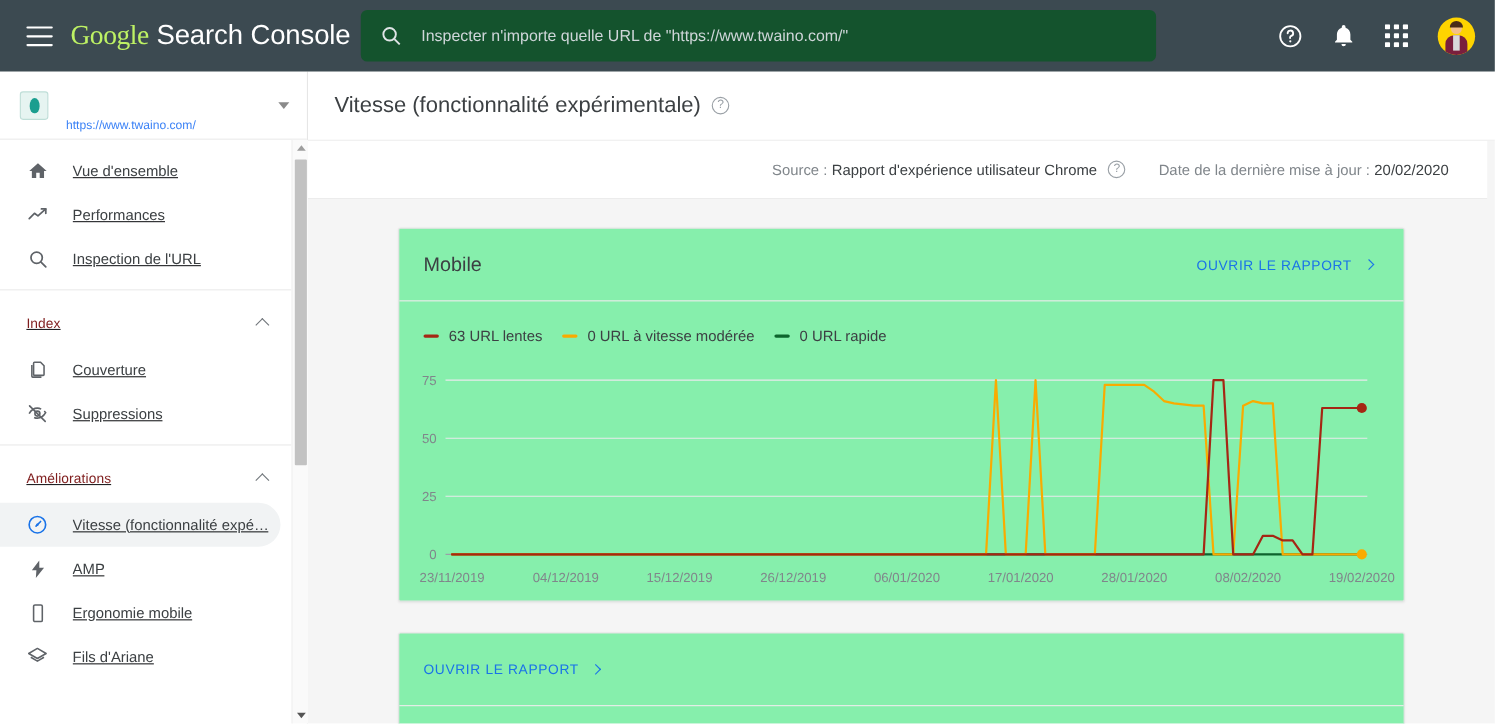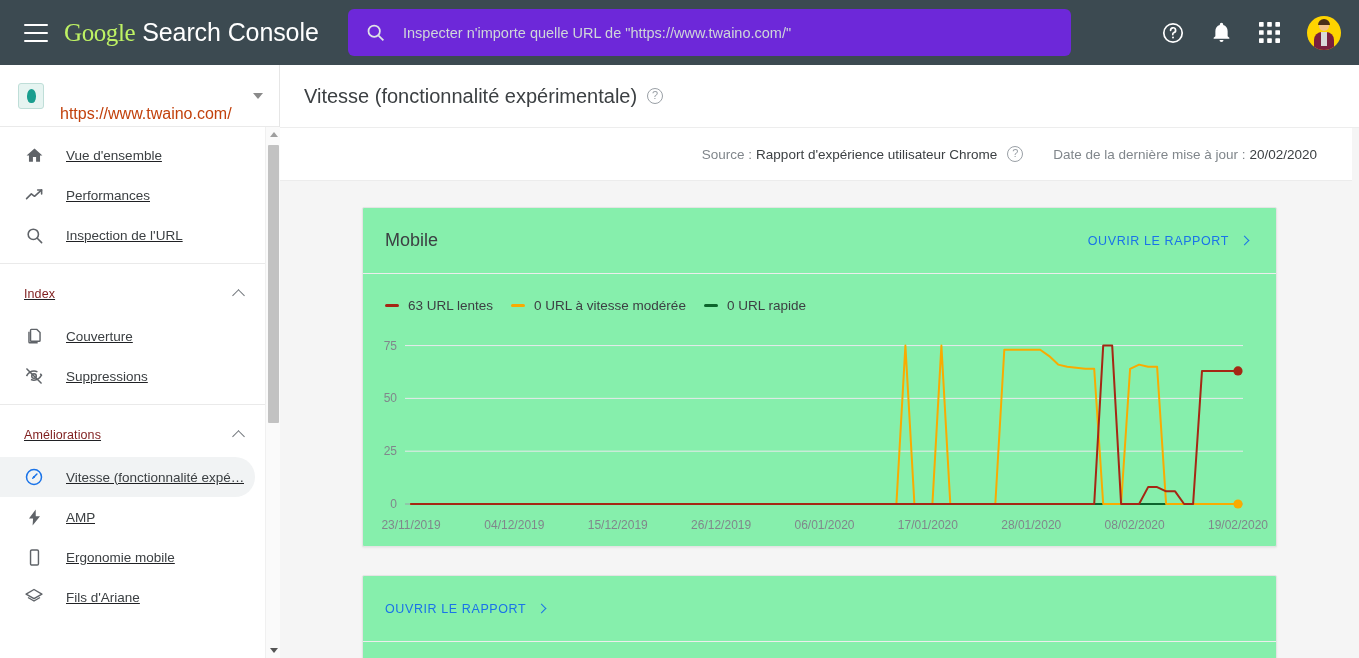--- a/index.html
+++ b/index.html
@@ -30,23 +30,23 @@
   .brand { display: flex; align-items: baseline; white-space: nowrap; }
   .brand-google {
     font-size: 25px; color: #bef264; letter-spacing: -0.4px;
     font-family: "Liberation Serif", serif; font-weight: 400;
   }
   .brand-rest {
     font-size: 25px; color: #fff; margin-left: 7px; font-weight: 300;
     letter-spacing: -0.1px;
   }
   .searchwrap {
-    position: absolute; left: 348px; top: 9px;
+    position: absolute; left: 328px; top: 9px;
     width: 723px; height: 47px;
-    background: #6d28d9;
+    background: #14532d;
     border-radius: 6px;
     display: flex; align-items: center;
     cursor: text;
   }
   .search-icon { margin-left: 17px; margin-right: 17px; display: flex; }
   .search-input {
     background: transparent; border: none; outline: none;
     color: #e8eaed; font-size: 14.5px;
     font-family: "Liberation Sans", sans-serif;
     width: 640px;
@@ -103,21 +103,21 @@
     width: 26px; height: 26px; flex: none;
     border: 1px solid #bfded8; border-radius: 3px;
     background: #e6f4f1;
     display: flex; align-items: center; justify-content: center;
   }
   .prop-ico .leaf {
     width: 9px; height: 14px; border-radius: 50% 50% 45% 45%;
     background: #1a9e8f;
   }
   .prop-url {
-    margin-left: 16px; font-size: 16px; color: #c2410c;
+    margin-left: 16px; font-size: 11px; color: #3b82f6;
     white-space: nowrap; overflow: hidden; text-overflow: ellipsis;
     flex: 1;
     margin-top: 36px;
   }
   .prop-caret {
     width: 0; height: 0; flex: none;
     border-left: 5px solid transparent; border-right: 5px solid transparent;
     border-top: 6px solid #8a8a8a;
   }
 

